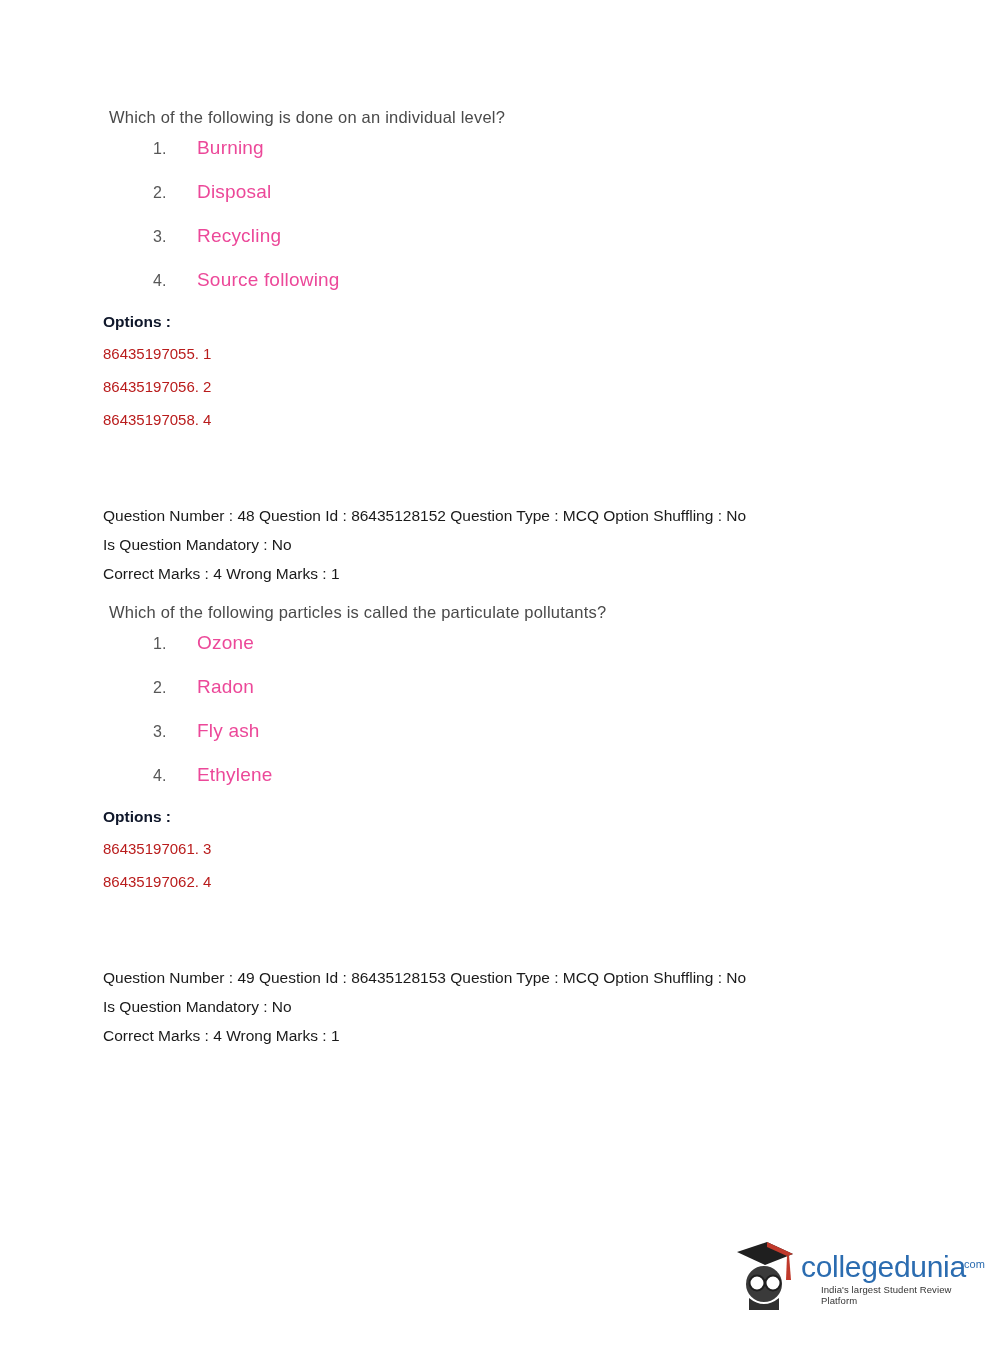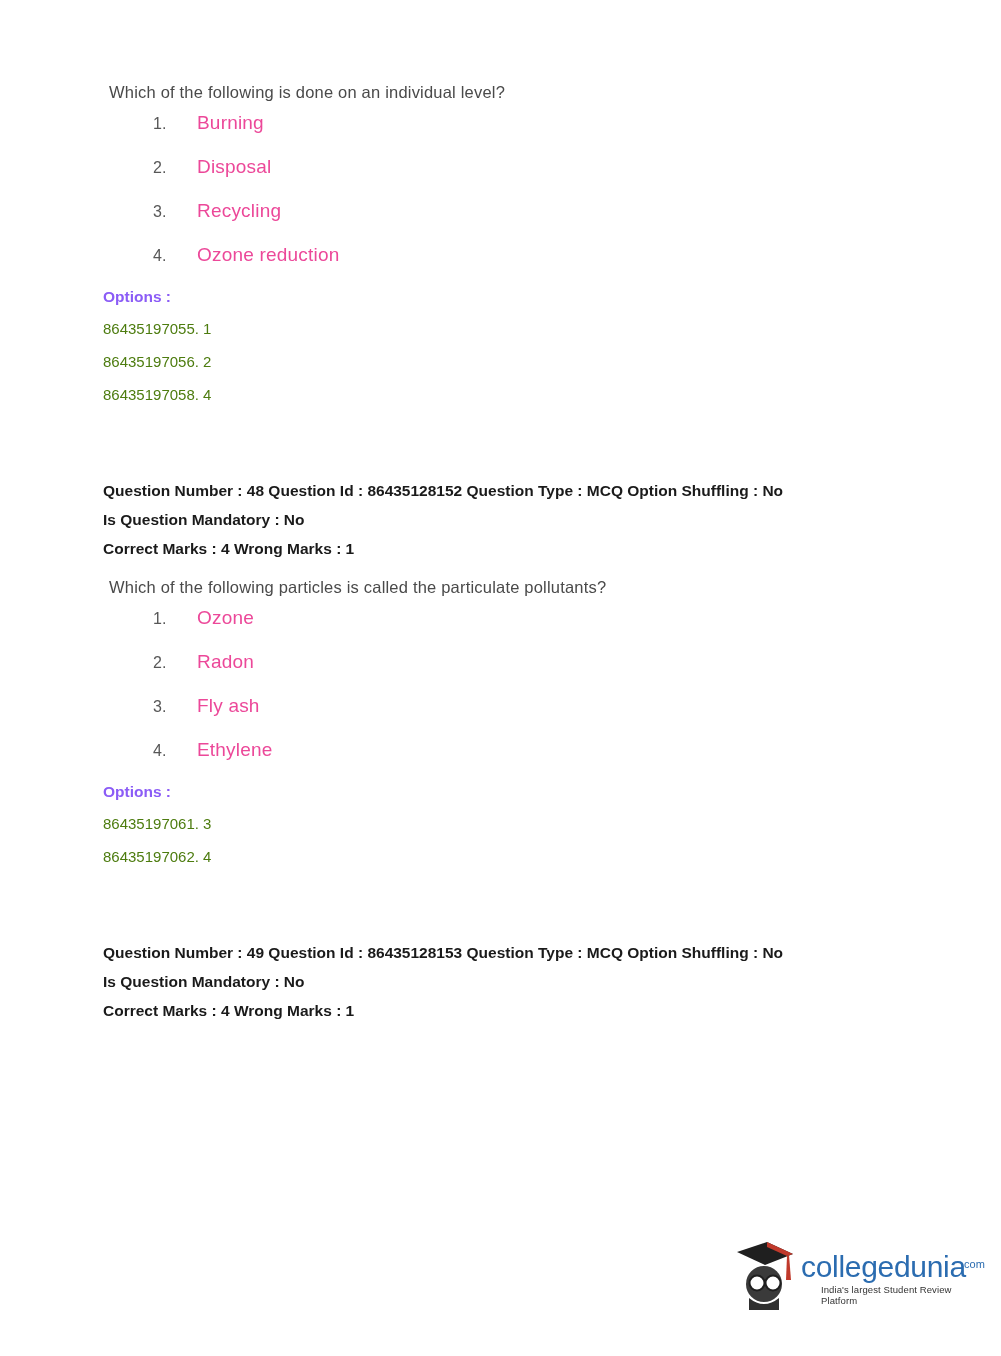--- a/index.html
+++ b/index.html
@@ -17,21 +17,21 @@
   }
   .page {
     position: absolute;
     left: 0; top: 0;
     width: 1001px;
     height: 1356px;
   }
   .content {
     position: absolute;
     left: 103px;
-    top: 83px;
+    top: 108px;
     width: 800px;
   }
 
   
   .stem {
     font-family: "Liberation Sans", sans-serif;
     font-size: 16.5px;
     color: #4a4a4a;
     letter-spacing: 0.2px;
     margin: 0 0 10px 6px;
@@ -57,35 +57,35 @@
   .opt-text {
     font-size: 19px;
     color: #ec4899;
     letter-spacing: 0.2px;
   }
 
   
   .options-head {
     font-weight: bold;
     font-size: 15.5px;
-    color: #8b5cf6;
+    color: #0f172a;
     margin: 6px 0 14px 0;
   }
   .id-line {
     font-size: 15px;
-    color: #4d7c0f;
+    color: #b91c1c;
     margin: 11px 0 16px 0;
   }
 
   
   .meta {
     margin: 0;
   }
   .meta-line {
-    font-weight: bold;
+    font-weight: normal;
     font-size: 15.5px;
     color: #1a1a1a;
     line-height: 1.55;
     margin: 0 0 5px 0;
   }
 
   .gap-lg { height: 60px; }
   .gap-sm { height: 12px; }
 
   
@@ -151,21 +151,21 @@
         <li class="opt-row">
           <span class="opt-num">2.</span>
           <span class="opt-text">Disposal</span>
         </li>
         <li class="opt-row">
           <span class="opt-num">3.</span>
           <span class="opt-text">Recycling</span>
         </li>
         <li class="opt-row">
           <span class="opt-num">4.</span>
-          <span class="opt-text">Ozone reduction</span>
+          <span class="opt-text">Source following</span>
         </li>
       </ul>
 
       <p class="options-head">Options :</p>
       <p class="id-line">86435197055. 1</p>
       <p class="id-line">86435197056. 2</p>
       <p class="id-line">86435197058. 4</p>
     </div>
 
     <div class="gap-lg"></div>

